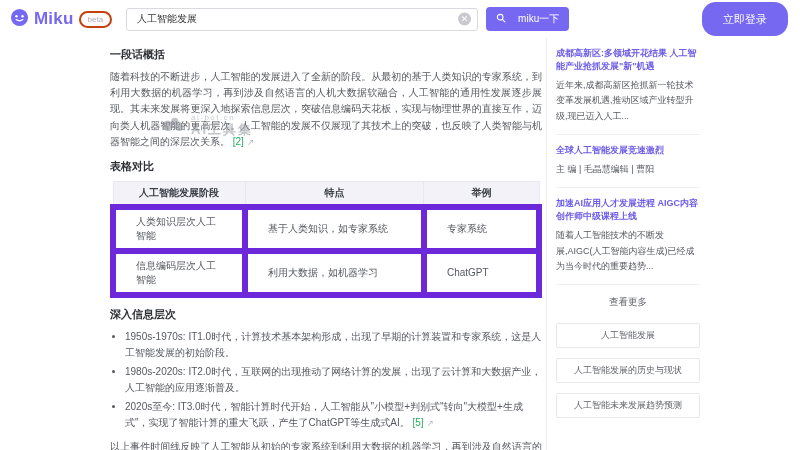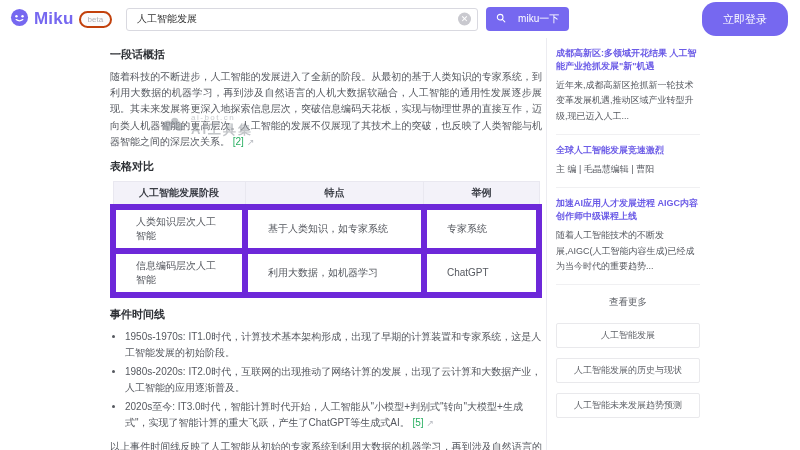--- a/index.html
+++ b/index.html
@@ -133,21 +133,21 @@
         <td>专家系统</td>
       </tr>
       <tr>
         <td>信息编码层次人工智能</td>
         <td>利用大数据，如机器学习</td>
         <td>ChatGPT</td>
       </tr>
     </tbody>
   </table>
 
-  <div class="sec-title">事件时间线</div>
+  <div class="sec-title">深入信息层次</div>
   <ul class="timeline">
     <li>1950s-1970s: IT1.0时代，计算技术基本架构形成，出现了早期的计算装置和专家系统，这是人工智能发展的初始阶段。</li>
     <li>1980s-2020s: IT2.0时代，互联网的出现推动了网络计算的发展，出现了云计算和大数据产业，人工智能的应用逐渐普及。</li>
     <li><span>2020s至今: IT3.0时代，智能计算时代开始，人工智能从"小模型+判别式"转向"大模型+生成式"，实现了智能计算的重大飞跃，产生了ChatGPT等生成式AI。</span>
       <span class="cite">[5]</span><span class="ext-icon">↗</span>
     </li>
   </ul>
 
   <p class="para">以上事件时间线反映了人工智能从初始的专家系统到利用大数据的机器学习，再到涉及自然语言的人机大数据软融合的发展过程，展现了人工智能通用性发展的逐步深入。</p>
 

